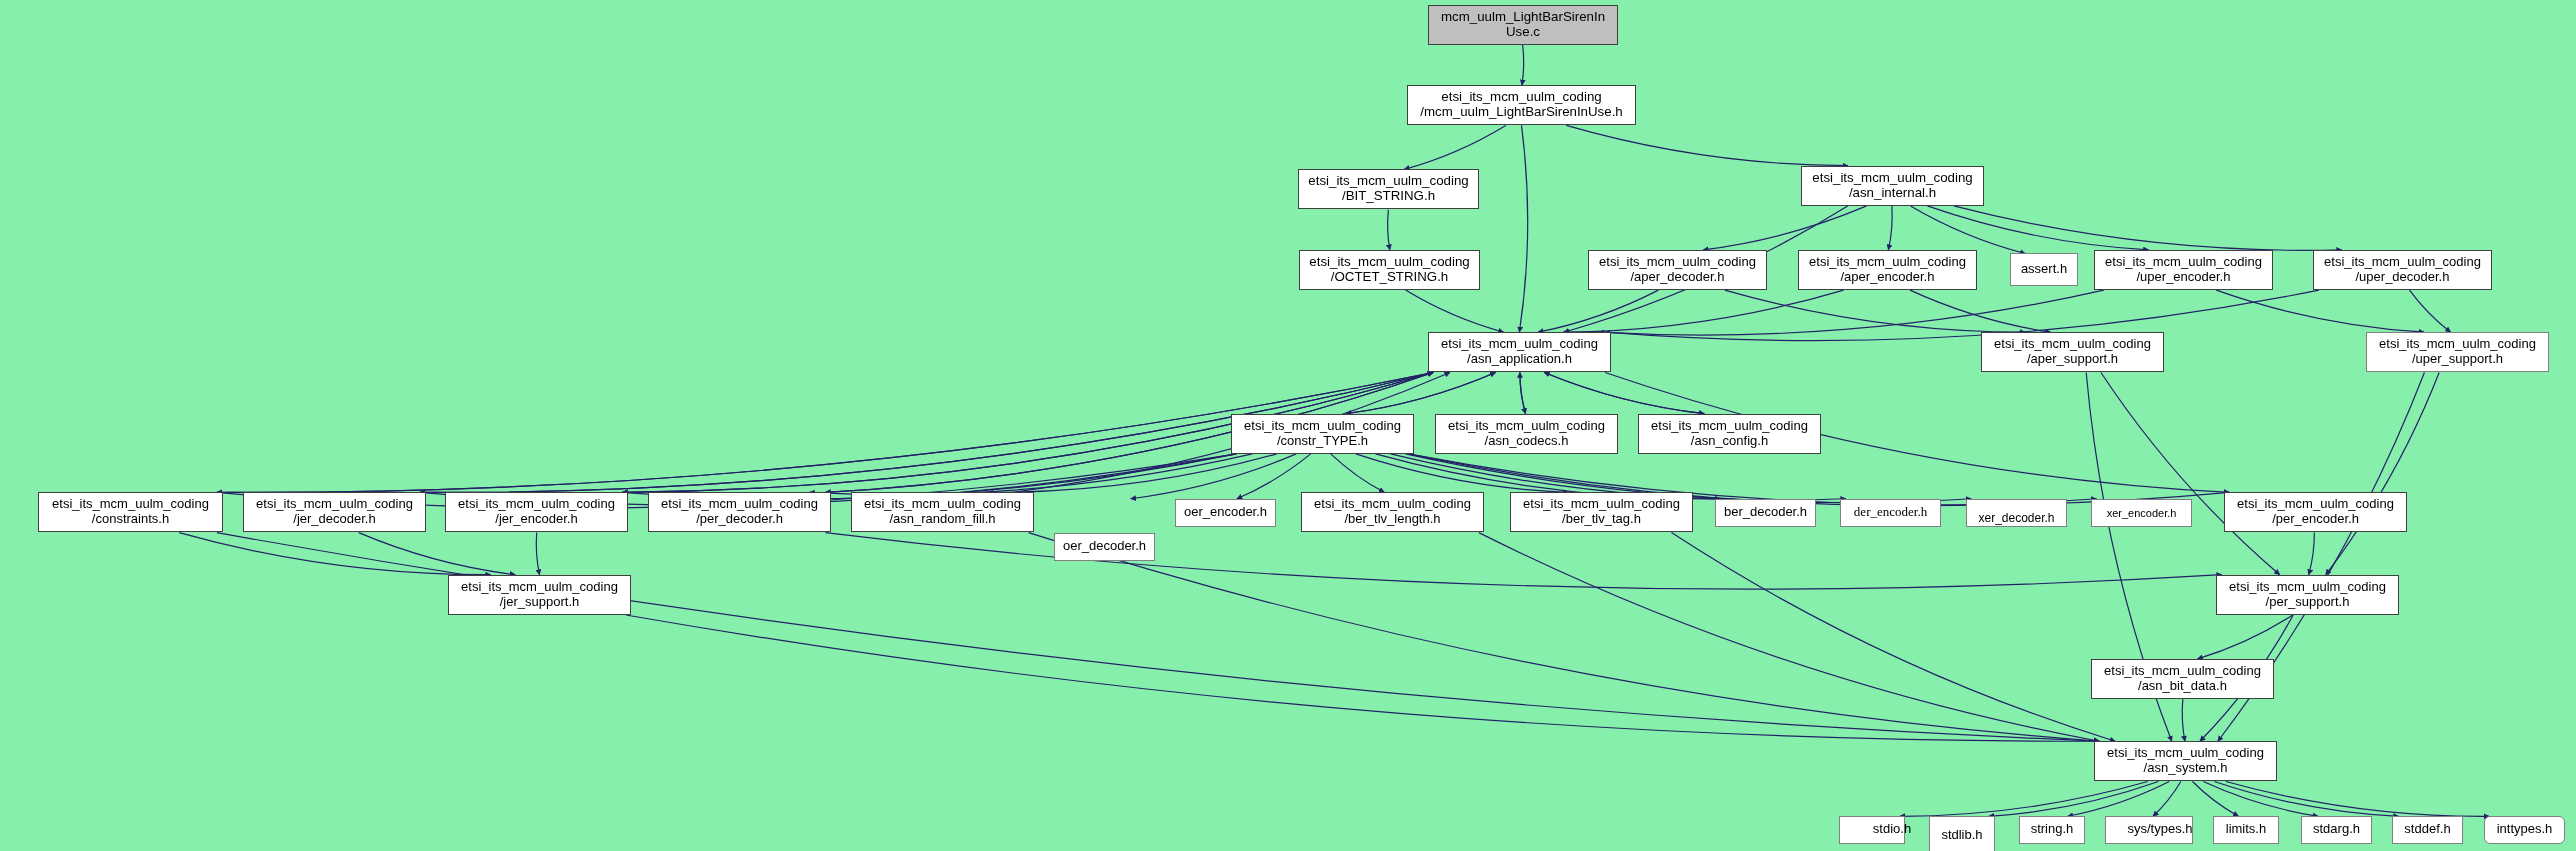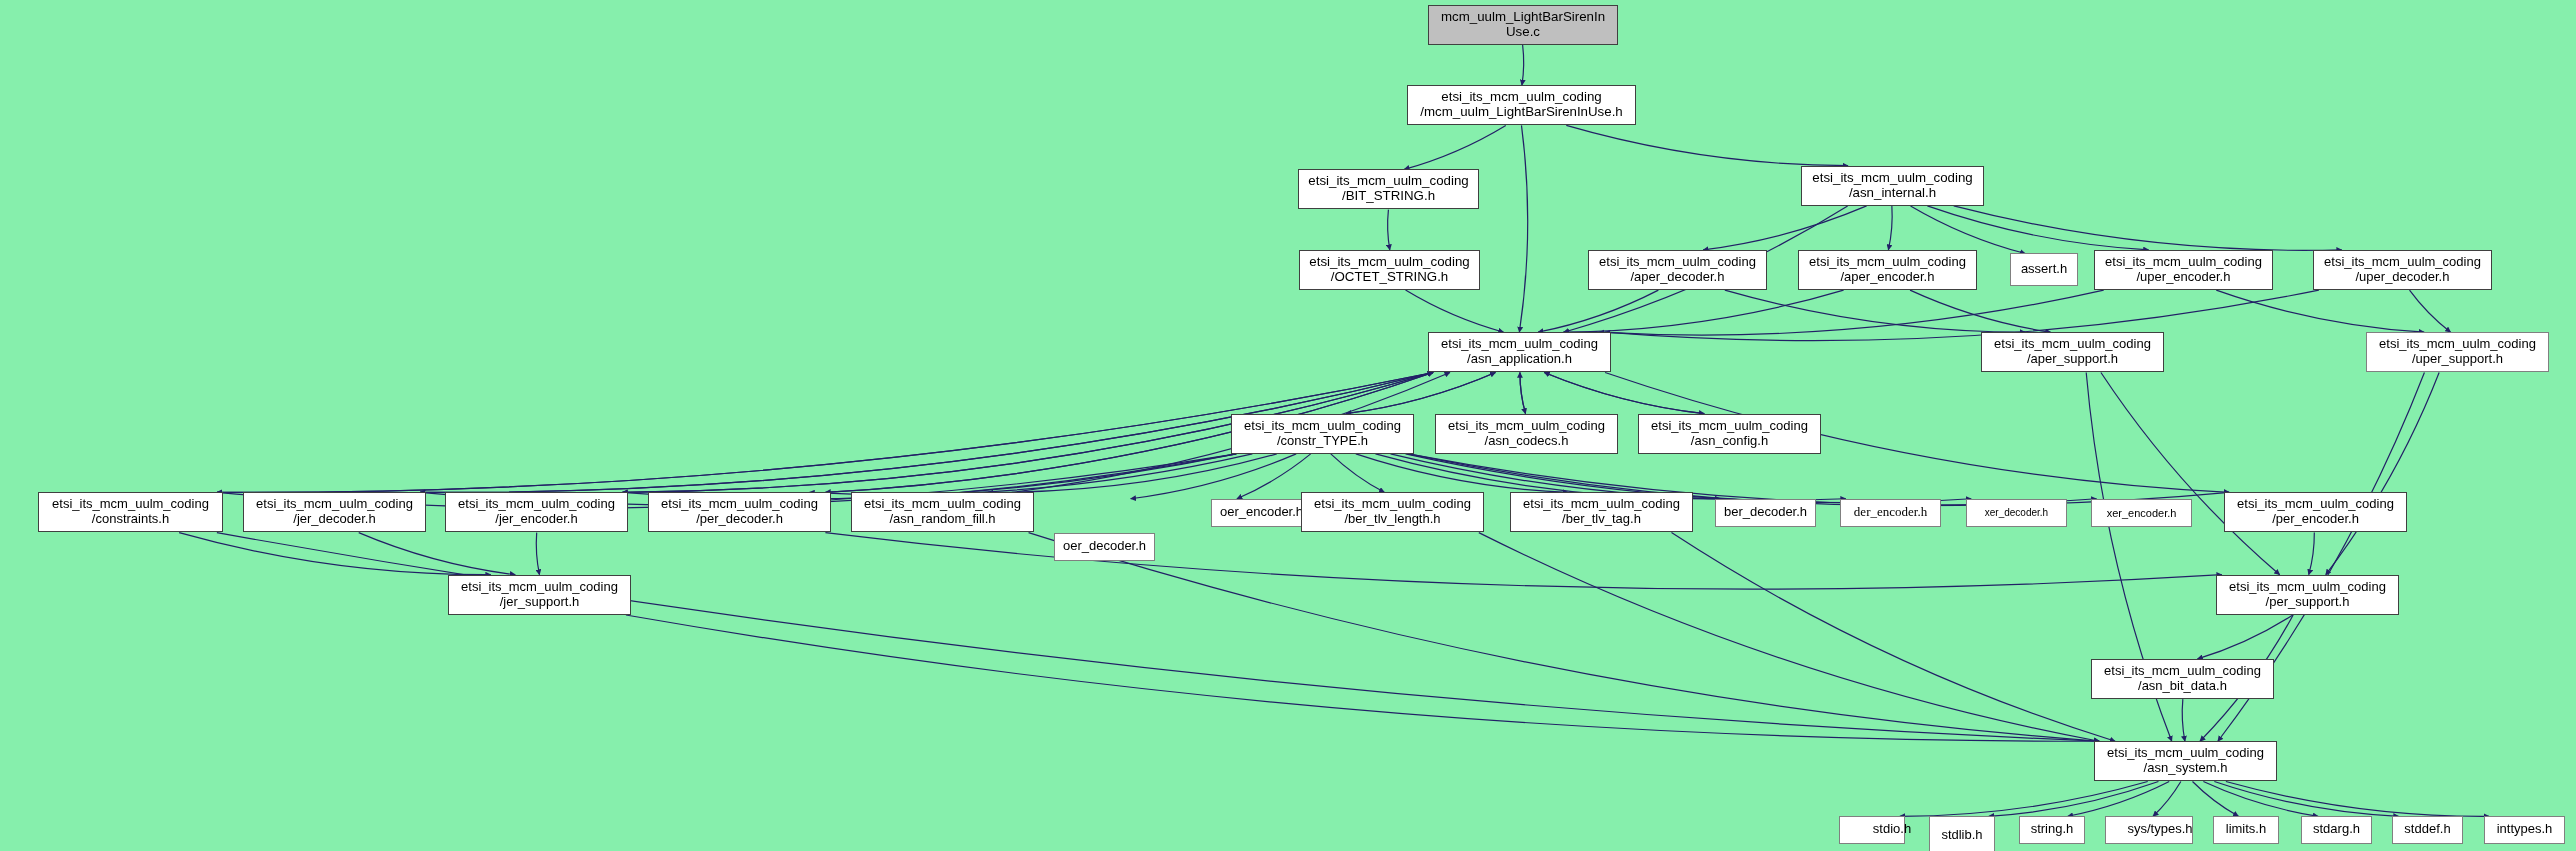--- a/index.html
+++ b/index.html
@@ -156,42 +156,42 @@
 /constraints.h</span></div>
       <div class="node strong" style="left: 243px; top: 492px; width: 183px; height: 40px; font-size: 13px;"><span>etsi_its_mcm_uulm_coding
 /jer_decoder.h</span></div>
       <div class="node strong" style="left: 445px; top: 492px; width: 183px; height: 40px; font-size: 13px;"><span>etsi_its_mcm_uulm_coding
 /jer_encoder.h</span></div>
       <div class="node strong" style="left: 648px; top: 492px; width: 183px; height: 40px; font-size: 13px;"><span>etsi_its_mcm_uulm_coding
 /per_decoder.h</span></div>
       <div class="node strong" style="left: 851px; top: 492px; width: 183px; height: 40px; font-size: 13px;"><span>etsi_its_mcm_uulm_coding
 /asn_random_fill.h</span></div>
       <div class="node " style="left: 1054px; top: 499px; width: 101px; height: 27.5px; font-size: 13px; margin-top: 34px;"><span>oer_decoder.h</span></div>
-      <div class="node " style="left: 1175px; top: 499px; width: 101px; height: 27.5px; font-size: 13px; margin-left: 36px;"><span>oer_encoder.h</span></div>
+      <div class="node " style="left: 1175px; top: 499px; width: 101px; height: 27.5px; font-size: 13px;"><span>oer_encoder.h</span></div>
       <div class="node strong" style="left: 1301px; top: 492px; width: 183px; height: 40px; font-size: 13px;"><span>etsi_its_mcm_uulm_coding
 /ber_tlv_length.h</span></div>
       <div class="node strong" style="left: 1510px; top: 492px; width: 183px; height: 40px; font-size: 13px;"><span>etsi_its_mcm_uulm_coding
 /ber_tlv_tag.h</span></div>
       <div class="node " style="left: 1715px; top: 499px; width: 101px; height: 27.5px; font-size: 13px;"><span>ber_decoder.h</span></div>
       <div class="node " style="left: 1840px; top: 499px; width: 101px; height: 27.5px; font-size: 13px; font-family: Liberation Serif, serif;"><span>der_encoder.h</span></div>
-      <div class="node " style="left: 1966px; top: 499px; width: 101px; height: 27.5px; font-size: 10px;"><span>xer_decoder.h</span></div>
+      <div class="node " style="left: 1966px; top: 499px; width: 101px; height: 27.5px; font-size: 12px; align-items: flex-end;"><span>xer_decoder.h</span></div>
       <div class="node " style="left: 2091px; top: 499px; width: 101px; height: 27.5px; font-size: 11px;"><span>xer_encoder.h</span></div>
       <div class="node strong" style="left: 2224px; top: 492px; width: 183px; height: 40px; font-size: 13px;"><span>etsi_its_mcm_uulm_coding
 /per_encoder.h</span></div>
       <div class="node strong" style="left: 448px; top: 575px; width: 183px; height: 40px; font-size: 13px;"><span>etsi_its_mcm_uulm_coding
 /jer_support.h</span></div>
       <div class="node strong" style="left: 2216px; top: 575px; width: 183px; height: 40px; font-size: 13px;"><span>etsi_its_mcm_uulm_coding
 /per_support.h</span></div>
       <div class="node strong" style="left: 2091px; top: 659px; width: 183px; height: 40px; font-size: 13px;"><span>etsi_its_mcm_uulm_coding
 /asn_bit_data.h</span></div>
       <div class="node strong" style="left: 2094px; top: 741px; width: 183px; height: 40px; font-size: 13px;"><span>etsi_its_mcm_uulm_coding
 /asn_system.h</span></div>
       <div class="node " style="left: 1839px; top: 816px; width: 66px; height: 27.5px; font-size: 13px; padding-left: 40px;"><span>stdio.h</span></div>
       <div class="node " style="left: 1929px; top: 816px; width: 66px; height: 38px; font-size: 13px;"><span>stdlib.h</span></div>
       <div class="node " style="left: 2019px; top: 816px; width: 66px; height: 27.5px; font-size: 13px;"><span>string.h</span></div>
       <div class="node " style="left: 2105px; top: 816px; width: 88px; height: 27.5px; font-size: 13px; padding-left: 22px;"><span>sys/types.h</span></div>
       <div class="node " style="left: 2213px; top: 816px; width: 66px; height: 27.5px; font-size: 13px;"><span>limits.h</span></div>
       <div class="node " style="left: 2301px; top: 816px; width: 71px; height: 27.5px; font-size: 13px;"><span>stdarg.h</span></div>
       <div class="node " style="left: 2392px; top: 816px; width: 71px; height: 27.5px; font-size: 13px;"><span>stddef.h</span></div>
-      <div class="node " style="left: 2484px; top: 816px; width: 81px; height: 27.5px; font-size: 13px;"><span>inttypes.h</span></div>
+      <div class="node " style="left: 2484px; top: 816px; width: 81px; height: 27.5px; font-size: 13px; border-radius: 6px;"><span>inttypes.h</span></div>
     </div>
 </div>
 
 
 </body></html>

